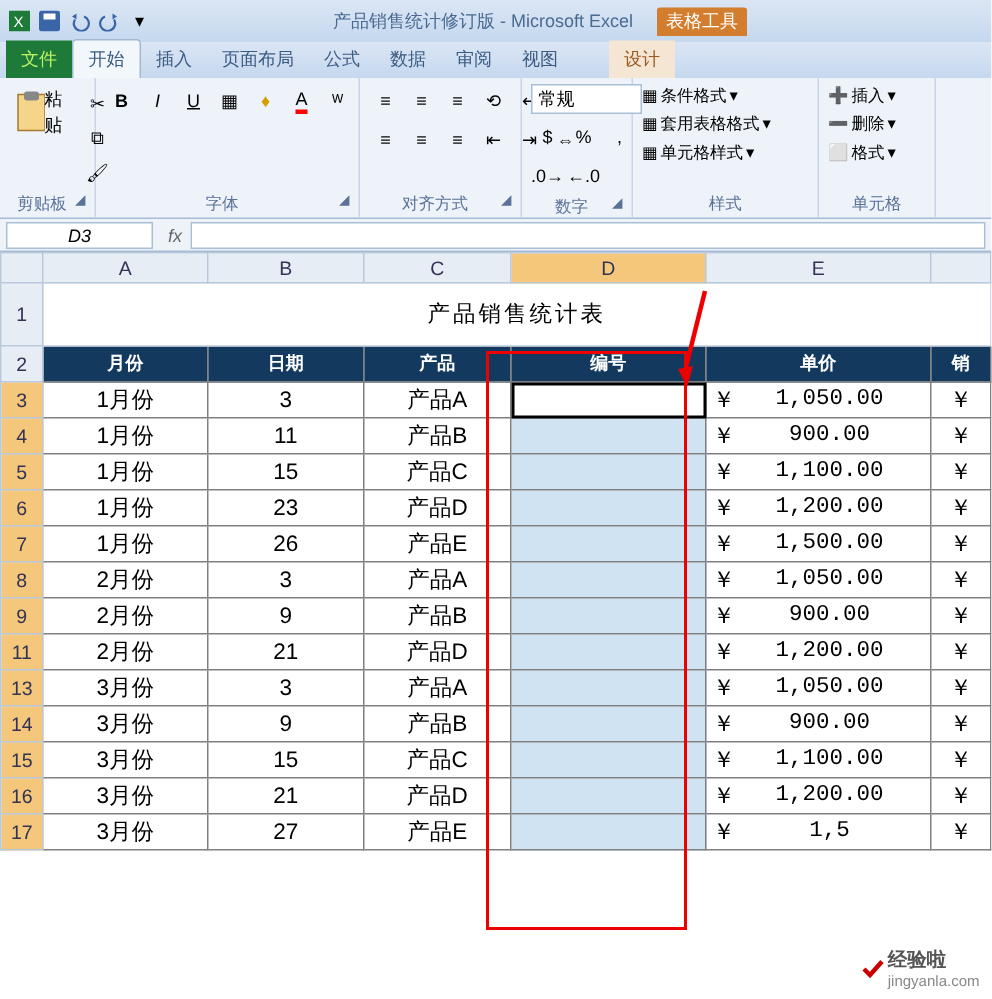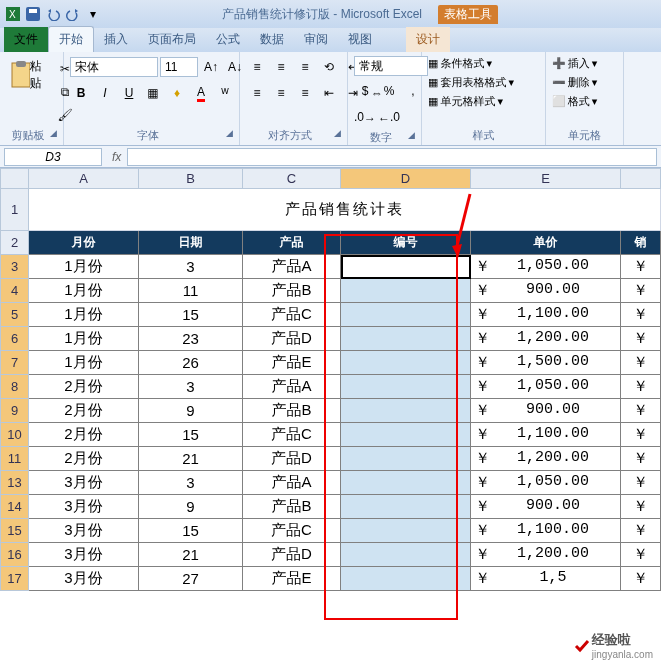--- a/index.html
+++ b/index.html
@@ -5,21 +5,21 @@
 * { box-sizing: border-box; margin: 0; padding: 0; font-family: "Microsoft YaHei", SimSun, sans-serif; }
 body { background: #fff; width: 661px; height: 666px; overflow: hidden; position: relative; }
 
 .titlebar { height: 28px; background: linear-gradient(#dbe6f4,#c5d8ef); display: flex; align-items: center; padding: 0 4px; font-size: 12px; }
 .qat { display: flex; gap: 2px; align-items: center; }
 .qat-ico { width: 18px; height: 18px; display: flex; align-items: center; justify-content: center; border-radius: 2px; }
 .titlebar .doc { margin-left: 120px; color: #4a6a92; display: flex; align-items: center; gap: 6px; }
 .tab-tools { background: #d37d2e; color: #fff; padding: 1px 6px; border-radius: 2px 2px 0 0; margin-left: 10px; }
 
 .ribbon-tabs { height: 24px; background: linear-gradient(#dbe6f4,#c5d8ef); display: flex; align-items: end; font-size: 12px; padding-left: 4px; }
-.file-tab { background: #1e7a38; color: #000000; padding: 4px 10px; }
+.file-tab { background: #1e7a38; color: #bef264; padding: 4px 10px; }
 .rtab { padding: 4px 10px; color: #3b5b82; cursor: pointer; }
 .rtab.active { background: #f2f7fc; border: 1px solid #a5b8d0; border-bottom: none; border-radius: 3px 3px 0 0; color: #3b5b82; }
 .ctx-tab { padding: 4px 10px; color: #9b5a1f; background: #f5e6d4; }
 
 .ribbon { height: 94px; background: #eef3fa; border-bottom: 1px solid #a7bcd6; display: flex; font-size: 12px; }
 .rgrp { border-right: 1px solid #c8d5e6; padding: 2px 6px 0 6px; display: flex; flex-direction: column; justify-content: space-between; }
 .rgrp .body { flex: 1; display: flex; align-items: flex-start; gap: 4px; padding-top: 2px; }
 .rgrp .label { text-align: center; color: #5a7298; padding: 2px 0; font-size: 11px; }
 .bigbtn { display: flex; flex-direction: row; align-items: center; width: 44px; cursor: pointer; padding: 2px; }
 .stack { display: flex; flex-direction: column; gap: 1px; }
@@ -113,26 +113,20 @@
         <div class="smbtn">✂</div>
         <div class="smbtn">⧉</div>
         <div class="smbtn">🖌</div>
       </div>
     </div>
     <div class="label"><span>剪贴板</span> <span class="launch">◢</span></div>
   </div>
 
   <div class="rgrp" style="width:176px">
     <div class="body stack" style="width:100%">
-      <div class="row">
-        <div class="combo" style="width:88px">宋体</div>
-        <div class="combo" style="width:38px">11</div>
-        <div class="smbtn">A↑</div>
-        <div class="smbtn">A↓</div>
-      </div>
       <div class="row">
         <div class="smbtn">
             <b>B</b>
           </div>
         <div class="smbtn">
             <i>I</i>
           </div>
         <div class="smbtn">
             <u>U</u>
           </div>
@@ -302,29 +296,20 @@
         <tr>
           <th class="rowh sel">9</th>
   <td>2月份</td>
   <td>9</td>
   <td>产品B</td>
   <td class="sel"></td>
   <td class="num"><span style="float:left">￥</span>900.00</td>
   <td class="cur">￥</td>
         </tr>
         <tr>
-          <th class="rowh sel">10</th>
-  <td>2月份</td>
-  <td>15</td>
-  <td>产品C</td>
-  <td class="sel"></td>
-  <td class="num"><span style="float:left">￥</span>1,100.00</td>
-  <td class="cur">￥</td>
-        </tr>
-        <tr>
           <th class="rowh sel">11</th>
   <td>2月份</td>
   <td>21</td>
   <td>产品D</td>
   <td class="sel"></td>
   <td class="num"><span style="float:left">￥</span>1,200.00</td>
   <td class="cur">￥</td>
         </tr>
         <tr>
           <th class="rowh sel">13</th>

